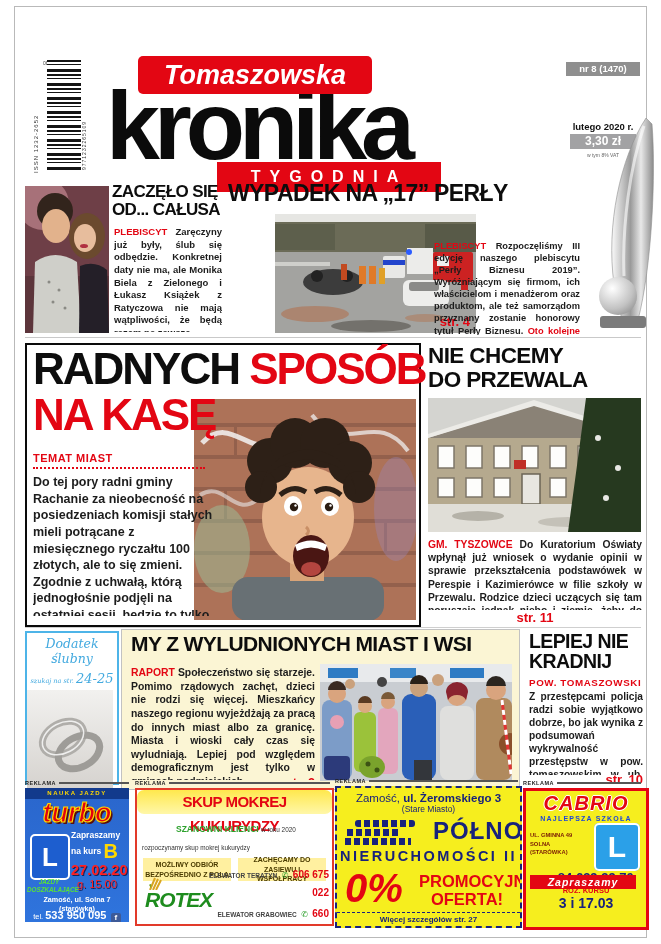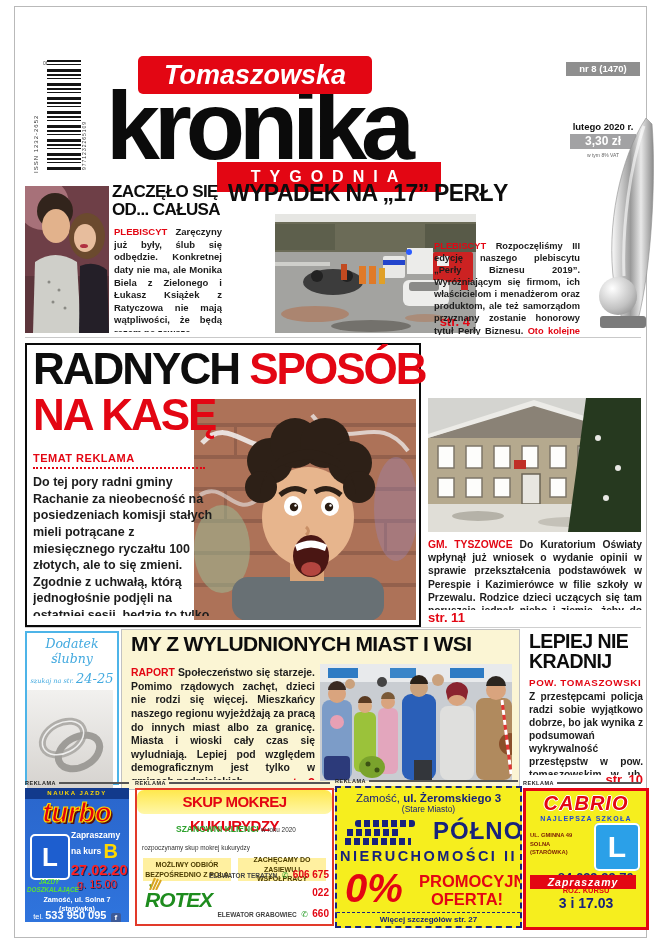--- a/index.html
+++ b/index.html
@@ -199,25 +199,29 @@
     <path d="M112,128 Q117,132 112,136" stroke="#c98f66" stroke-width="3" fill="none"></path>
     <ellipse cx="117" cy="157" rx="18" ry="21" fill="#4a1613"></ellipse>
     <path d="M101,146 Q117,137 133,146 L131,152 Q117,145 103,152 Z" fill="#fff"></path>
     <ellipse cx="117" cy="170" rx="10" ry="7" fill="#b3453f"></ellipse>
   </svg>
   <div class="abs" style="left:25px;top:343px;width:392px;height:280px;border:2px solid #0a0a0a;"></div>
   <div class="abs" style="left:33px;top:347px;font-size:44px;font-weight:bold;letter-spacing:-2px;line-height:1;">
     <span style="color:#0d0d0d;">RADNYCH</span><span class="red"> SPOSÓB</span>
   </div>
   <div class="abs red" style="left:33px;top:393px;font-size:44px;font-weight:bold;letter-spacing:-2px;line-height:1;">NA KASĘ</div>
-  <div class="abs kick dotted-under" style="left:33px;top:452px;width:172px;font-size:11px;letter-spacing:.5px;">TEMAT REKLAMA</div>
+  <div class="abs kick dotted-under" style="left:33px;top:452px;width:172px;font-size:11px;letter-spacing:.5px;">TEMAT MIAST</div>
   <div class="abs body-txt" style="left:33px;top:474px;width:184px;height:142px;font-size:12.5px;line-height:1.33;text-align:left;">
     <span>Do tej pory radni gminy Rachanie za nieobecność na posiedzeniach komisji stałych mieli potrącane z miesięcznego ryczałtu 100 złotych, ale to się zmieni. Zgodnie z uchwałą, którą jednogłośnie podjęli na ostatniej sesji, będzie to tylko 50 zł. </span>
   </div>
 
+  <div class="abs hl" style="left:428px;top:344px;width:212px;font-size:22.5px;">
+    <span>NIE CHCEMY</span>
+    <span>DO PRZEWALA</span>
+  </div>
   <svg class="abs" style="left:428px;top:398px;" width="213" height="134" viewBox="0 0 213 134">
     <rect width="213" height="134" fill="#d4d4d0"></rect>
     <polygon points="0,40 106,6 213,40" fill="#8a8276"></polygon>
     <polygon points="0,36 106,2 213,36 213,40 106,8 0,40" fill="#ecebe7"></polygon>
     <rect y="40" width="213" height="66" fill="#b5a98e"></rect>
     <g fill="#fdfdfb" stroke="#7d7668" stroke-width="1.5">
       <rect x="10" y="48" width="16" height="22"></rect>
         <rect x="38" y="48" width="16" height="22"></rect>
         <rect x="66" y="48" width="16" height="22"></rect>
       <rect x="94" y="48" width="16" height="22"></rect>
@@ -235,21 +239,21 @@
     <ellipse cx="50" cy="118" rx="26" ry="5" fill="#b5b2a8"></ellipse>
       <ellipse cx="140" cy="124" rx="30" ry="5" fill="#c4c1b8"></ellipse>
     <polygon points="158,0 213,0 213,134 140,134 150,60" fill="#26391f"></polygon>
     <circle cx="170" cy="40" r="3" fill="#e8e8e4"></circle>
       <circle cx="190" cy="70" r="3" fill="#e8e8e4"></circle>
       <circle cx="178" cy="100" r="3" fill="#e8e8e4"></circle>
   </svg>
   <div class="abs body-txt" style="left:428px;top:538px;width:214px;height:72px;font-size:10.3px;line-height:1.28;">
     <span class="kick">GM. TYSZOWCE </span><span>Do Kuratorium Oświaty wpłynął już wniosek o wydanie opinii w sprawie przekształcenia podstawówek w Perespie i Kazimierówce w filie szkoły w Przewalu. Rodzice dzieci uczących się tam poruszają jednak niebo i ziemię, żeby do zmian nie doszło. Na przeszkodzie stoi sceptycznie nastawiony burmistrz.</span>
   </div>
-  <div class="abs red b" style="left:428px;top:610px;width:214px;font-size:13px;text-align:left;">str. 11</div>
+  <div class="abs red b" style="left:428px;top:610px;width:214px;font-size:13px;text-align:center;">str. 11</div>
 
   <div class="abs" style="left:25px;top:627px;width:616px;height:1px;background:#cfcfcf;"></div>
 
   <div class="abs" style="left:25px;top:631px;width:90px;height:150px;border:2px solid #4db4e8;">
     <div class="ctr" style="margin-top:3px;font-family:'DejaVu Serif',serif;font-style:italic;font-size:12.5px;color:#42a9df;">Dodatek ślubny</div>
     <div class="ctr" style="font-family:'DejaVu Serif',serif;font-style:italic;color:#42a9df;margin-top:2px;">
       <span style="font-size:6.5px;">szukaj na str. </span><span style="font-size:13px;">24-25</span>
     </div>
     <svg style="margin-top:3px;" width="86" height="104" viewBox="0 0 86 104">
       <defs>

